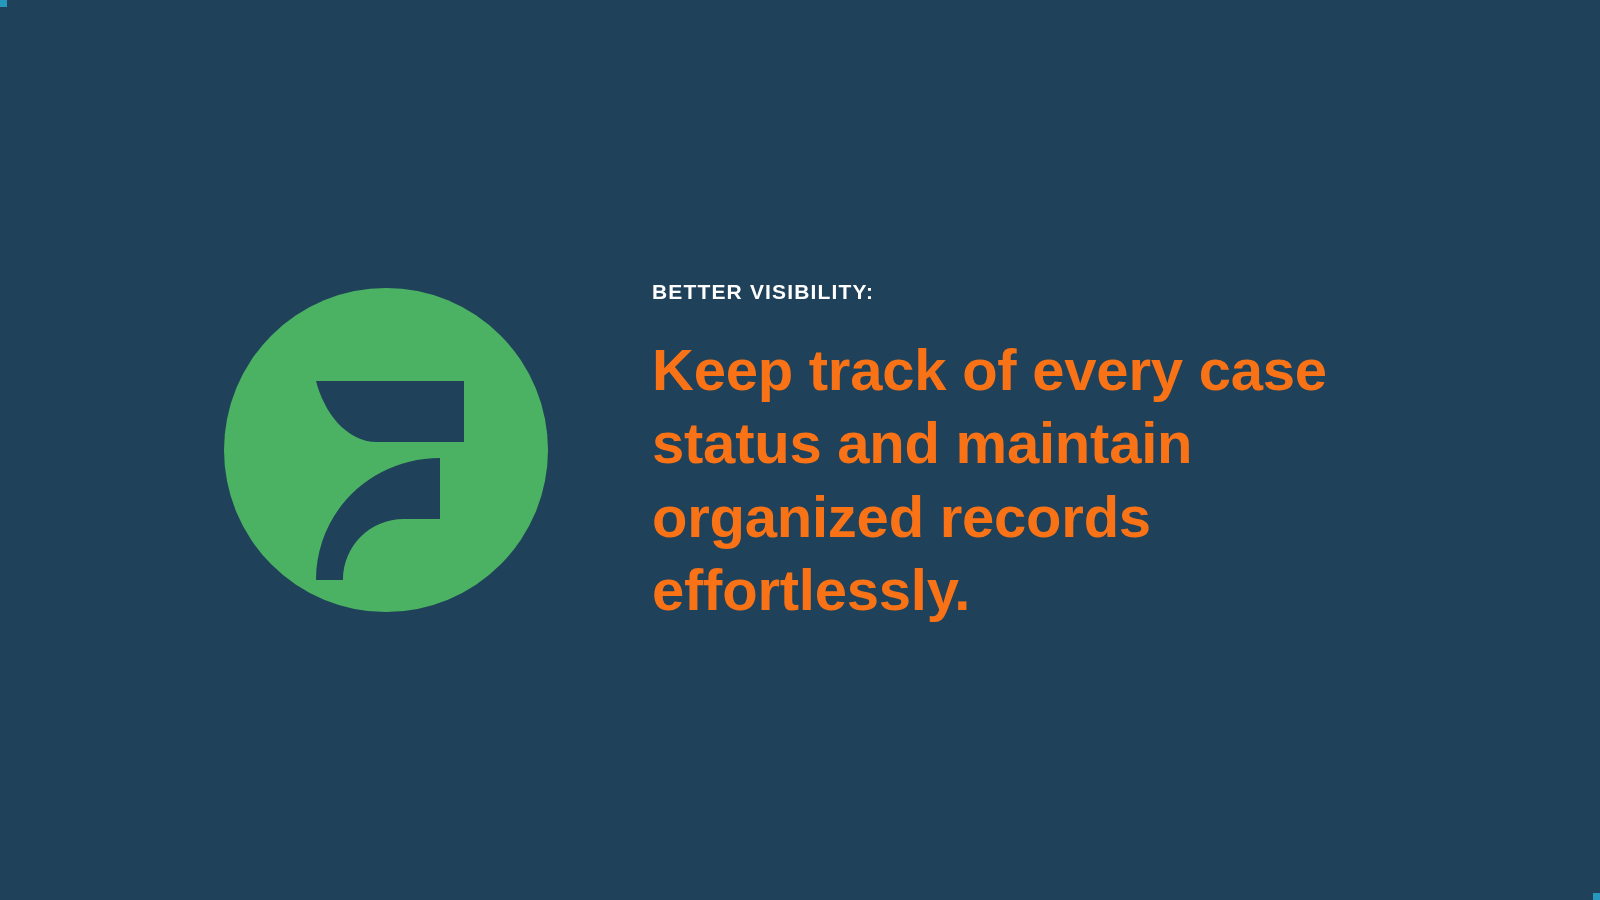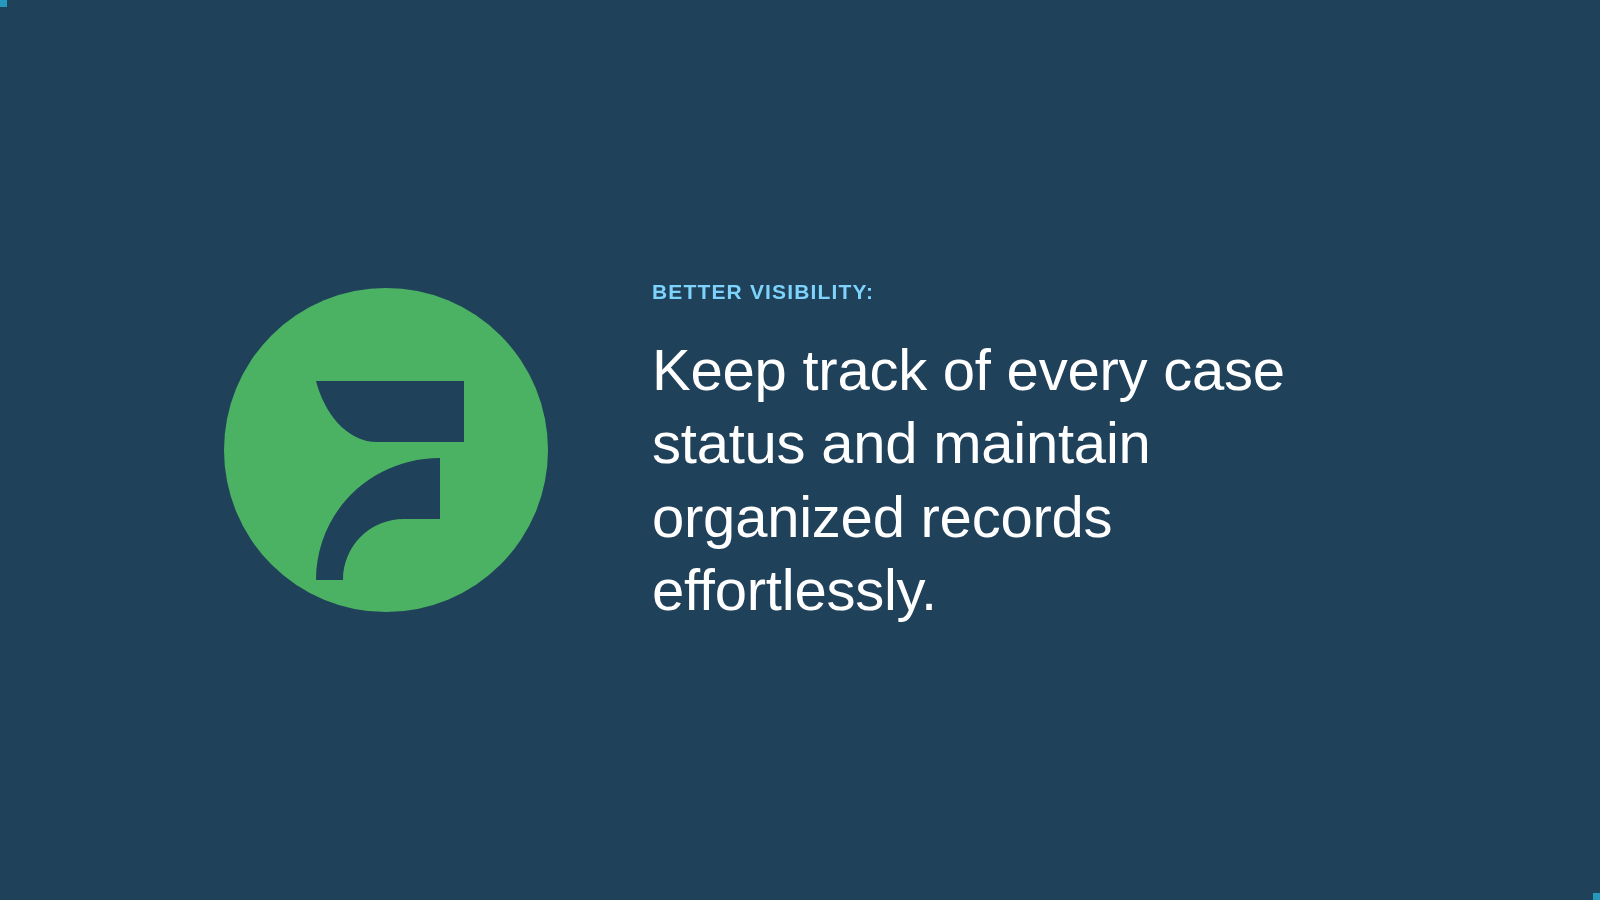--- a/index.html
+++ b/index.html
@@ -85,31 +85,31 @@
     align-items: flex-start;
     padding-top: 6px;
     box-sizing: border-box;
   }
 
   .eyebrow {
     font-family: "Liberation Sans", sans-serif;
     font-size: 21px;
     font-weight: bold;
     letter-spacing: 0.055em;
-    color: #7dd3fc;
+    color: #ffffff;
     line-height: 1.1;
     margin: 0 0 30px 0;
     white-space: nowrap;
   }
 
   .headline {
     font-family: "Liberation Sans", sans-serif;
     font-size: 58px;
-    font-weight: normal;
-    color: #ffffff;
+    font-weight: bold;
+    color: #f97316;
     line-height: 1.26;
     letter-spacing: -0.004em;
     margin: 0;
     max-width: 700px;
   }
 </style>
 </head>
 <body>
 
 <div class="slide">

